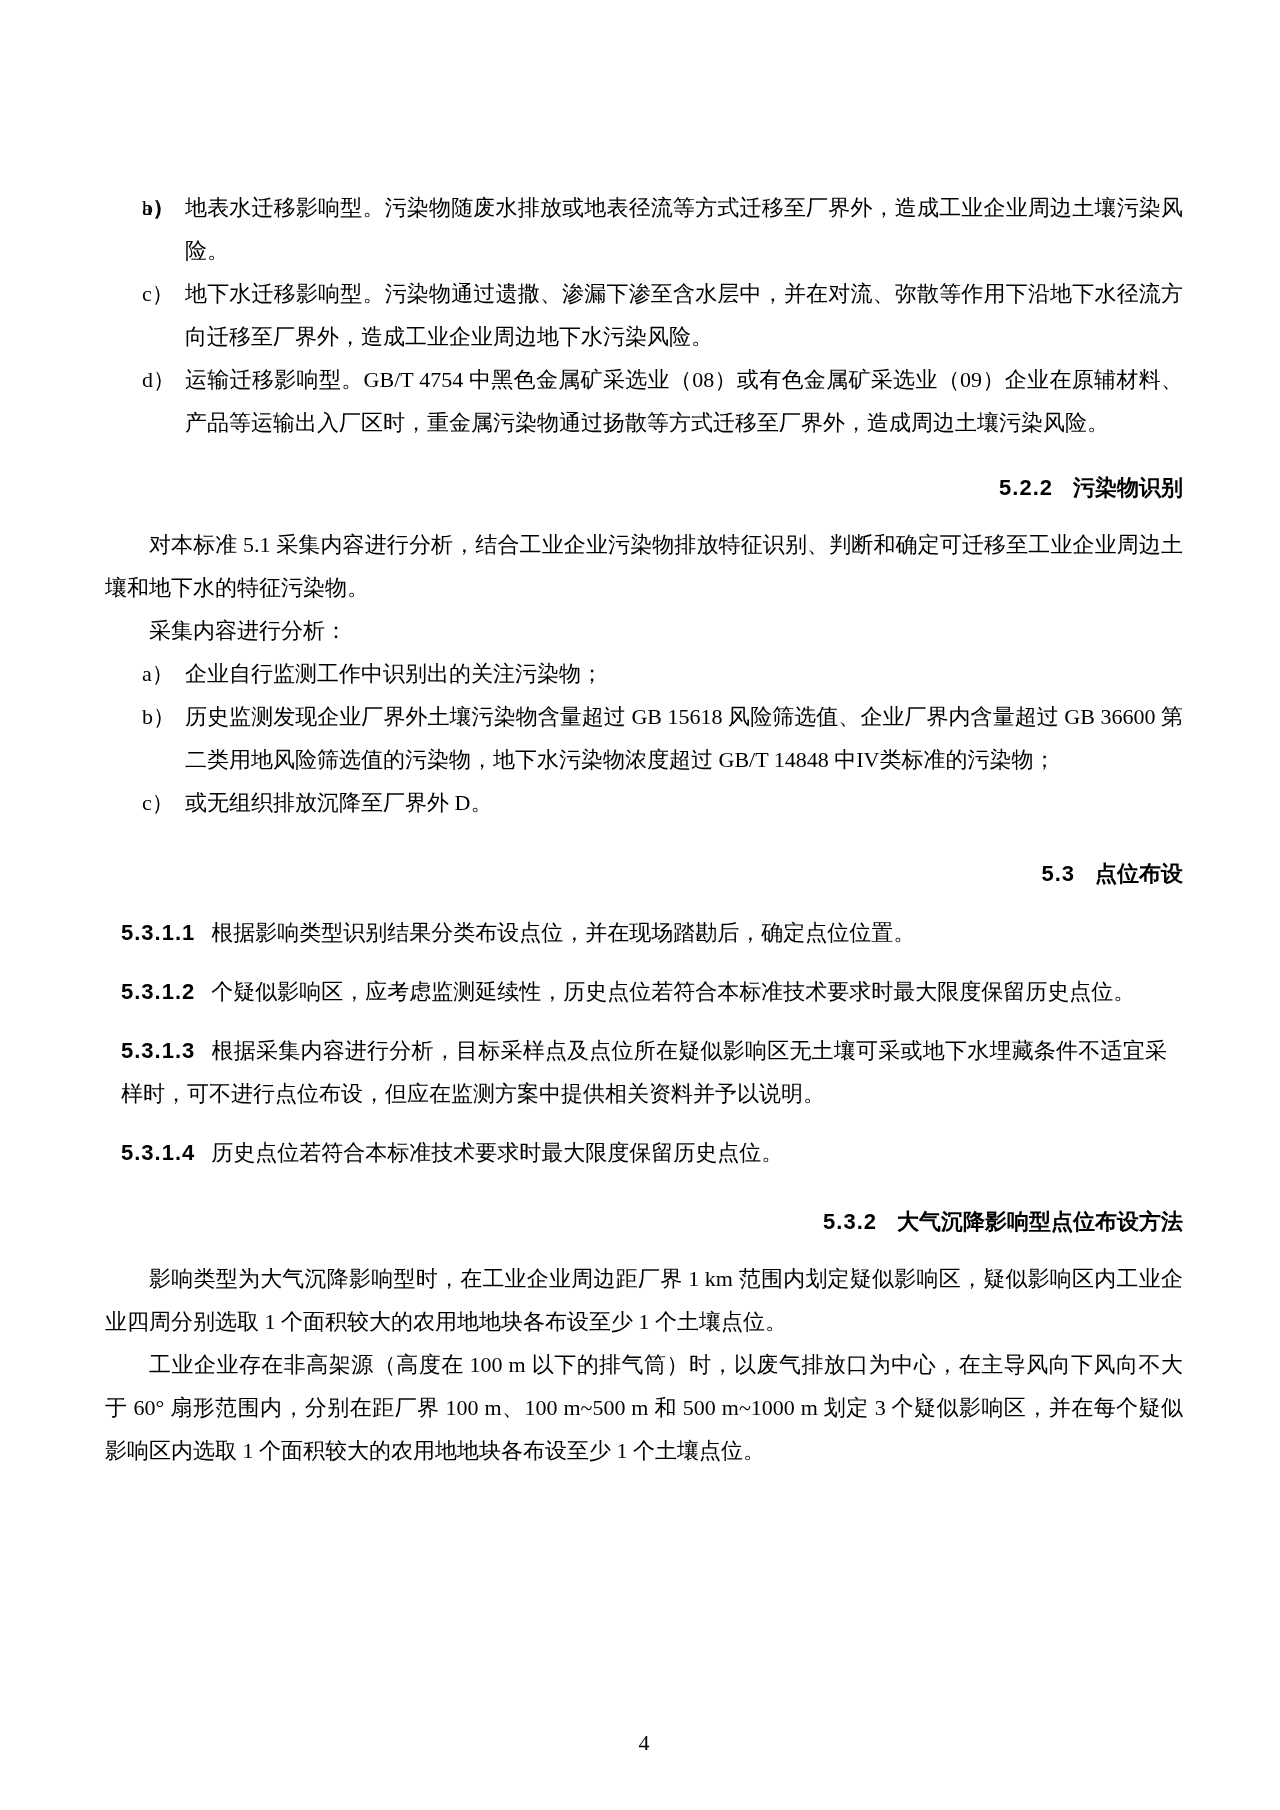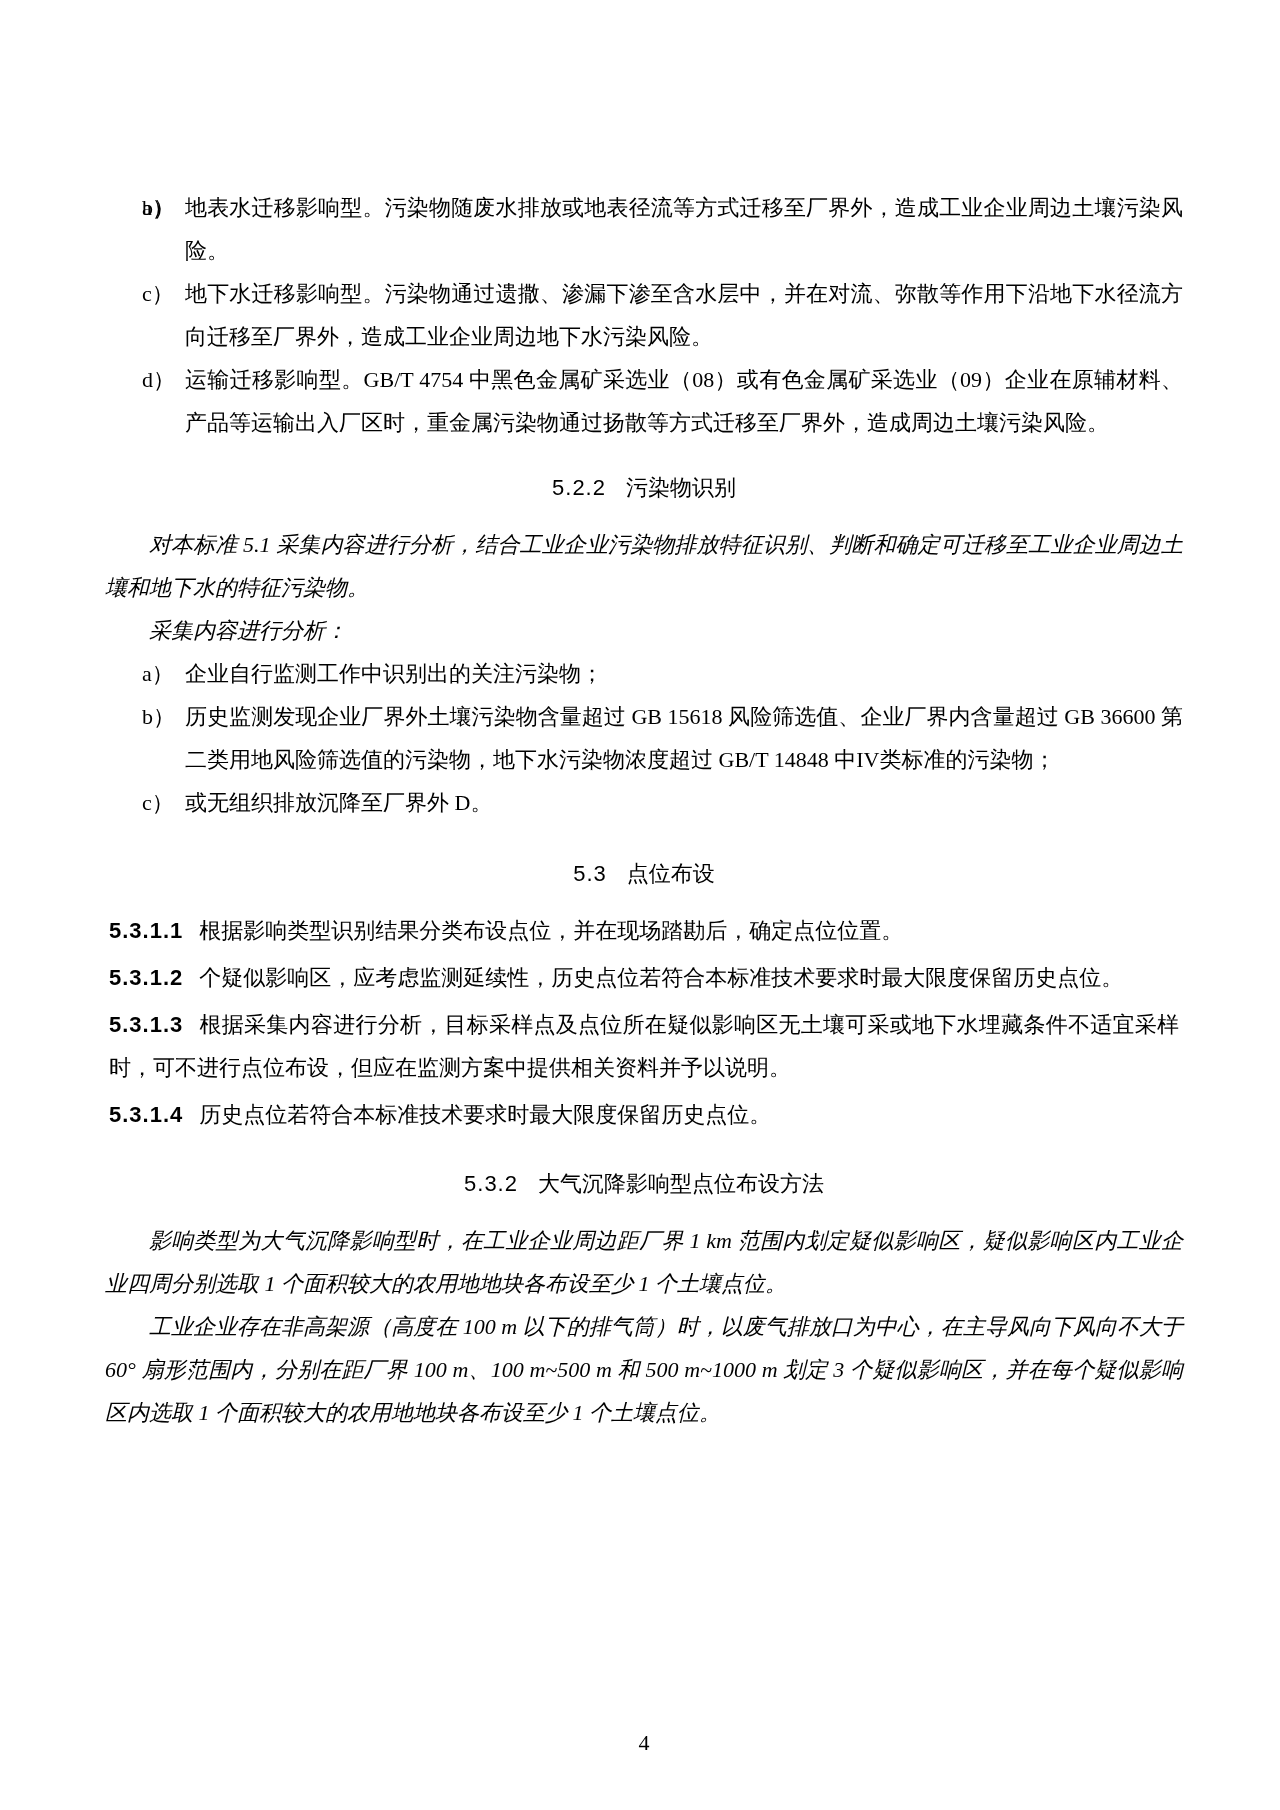--- a/index.html
+++ b/index.html
@@ -31,46 +31,45 @@
     padding-left: 80px;
   }
   .li .lbl {
     position: absolute;
     left: 37px;
     top: 0;
   }
   
   .h3 {
     font-family: "Liberation Sans", "DejaVu Sans", sans-serif;
-    font-weight: normal;
+    font-weight: bold;
     font-size: 22px;
     line-height: 43px;
     margin: 22px 0 14px 0;
-    text-align: center;
+    text-align: right;
   }
   .h3 .num {
     display: inline-block;
     margin-right: 20px;
     letter-spacing: 1px;
   }
   
   .clause {
-    margin: 4px;
+    margin: 16px;
   }
   .clause .num {
     font-family: "Liberation Sans", "DejaVu Sans", sans-serif;
     font-weight: bold;
     margin-right: 16px;
     letter-spacing: 1px;
   }
   
   .p-indent {
     margin: 0;
     text-indent: 44px;
-    font-style: italic;
   }
   .page-number {
     position: absolute;
     left: 105px;
     top: 1728px;
     width: 1078px;
     text-align: center;
     font-size: 22px;
     line-height: 30px;
   }

